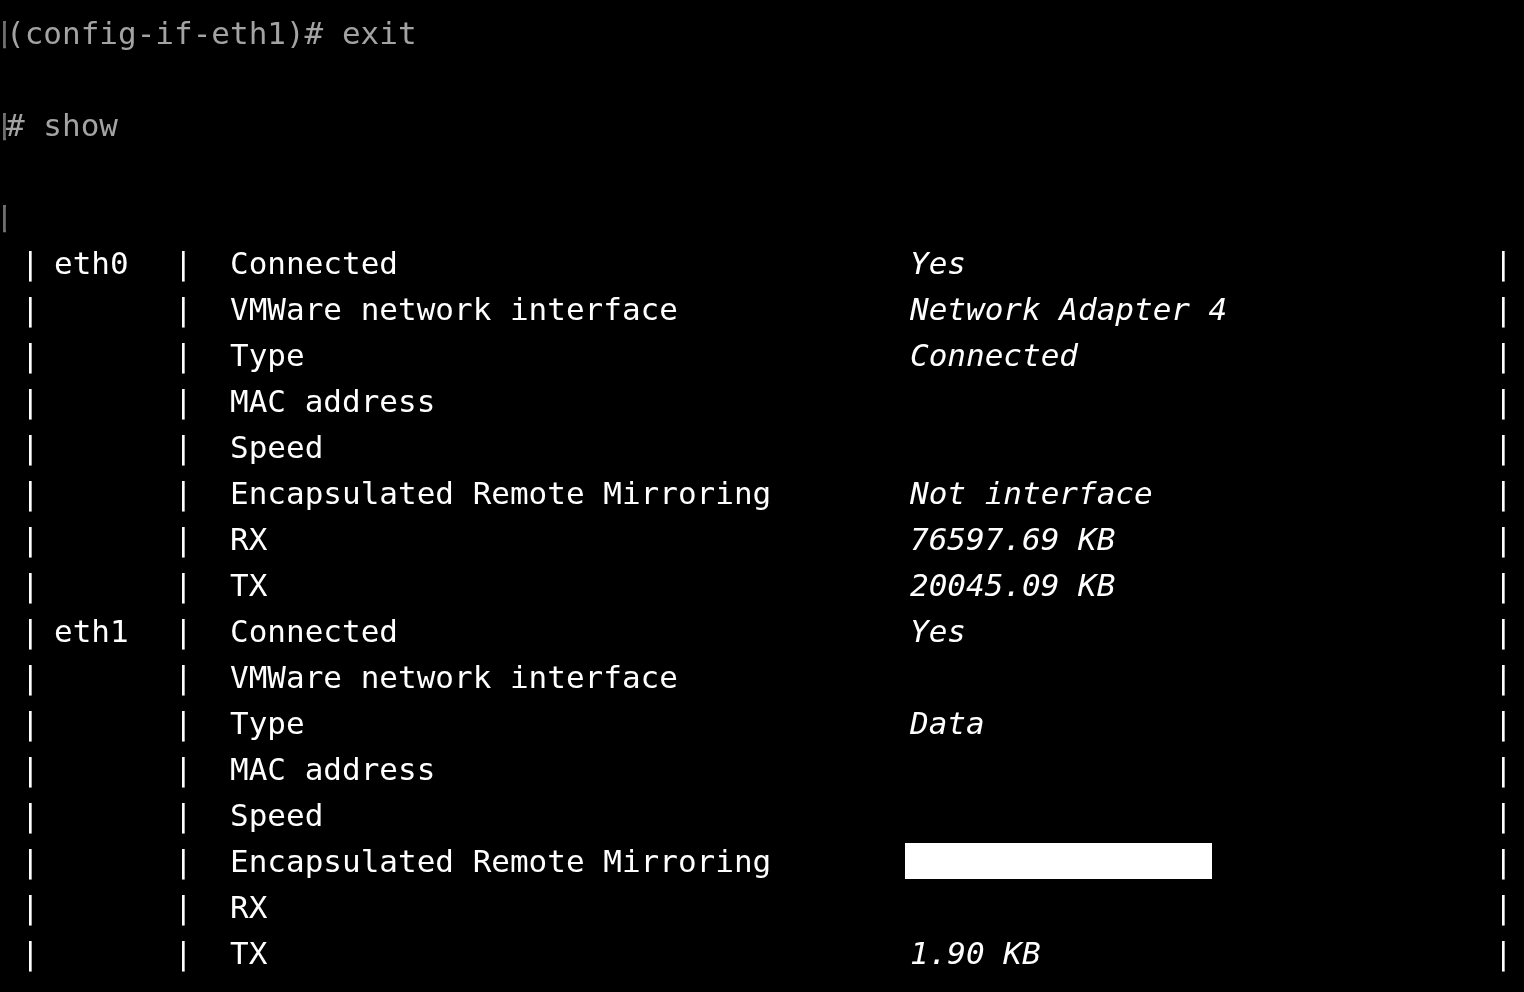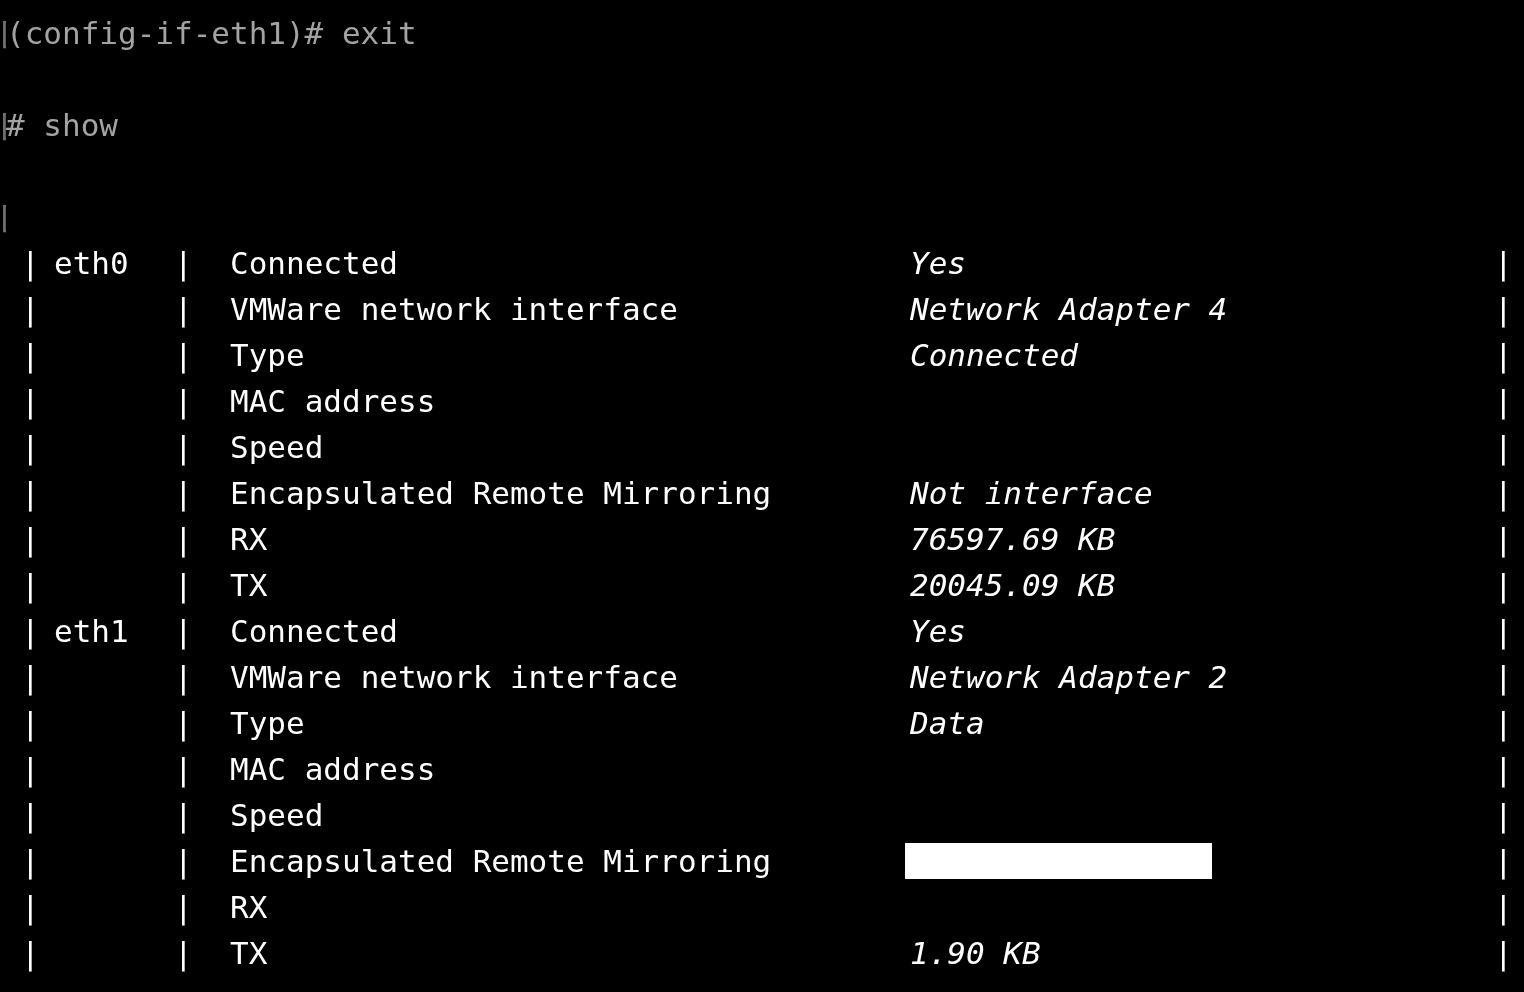--- a/index.html
+++ b/index.html
@@ -106,21 +106,21 @@
   <div id="iface-table">
       <div class="iface-row"><span class="cell pipe-left">|</span><span class="cell col-iface">eth0</span><span class="cell pipe-mid">|</span><span class="cell col-prop">Connected</span><span class="cell col-value">Yes</span><span class="cell pipe-right">|</span></div>
       <div class="iface-row"><span class="cell pipe-left">|</span><span class="cell col-iface"></span><span class="cell pipe-mid">|</span><span class="cell col-prop">VMWare network interface</span><span class="cell col-value">Network Adapter 4</span><span class="cell pipe-right">|</span></div>
       <div class="iface-row"><span class="cell pipe-left">|</span><span class="cell col-iface"></span><span class="cell pipe-mid">|</span><span class="cell col-prop">Type</span><span class="cell col-value">Connected</span><span class="cell pipe-right">|</span></div>
       <div class="iface-row"><span class="cell pipe-left">|</span><span class="cell col-iface"></span><span class="cell pipe-mid">|</span><span class="cell col-prop">MAC address</span><span class="cell col-value"></span><span class="cell pipe-right">|</span></div>
       <div class="iface-row"><span class="cell pipe-left">|</span><span class="cell col-iface"></span><span class="cell pipe-mid">|</span><span class="cell col-prop">Speed</span><span class="cell col-value"></span><span class="cell pipe-right">|</span></div>
       <div class="iface-row"><span class="cell pipe-left">|</span><span class="cell col-iface"></span><span class="cell pipe-mid">|</span><span class="cell col-prop">Encapsulated Remote Mirroring</span><span class="cell col-value">Not interface</span><span class="cell pipe-right">|</span></div>
       <div class="iface-row"><span class="cell pipe-left">|</span><span class="cell col-iface"></span><span class="cell pipe-mid">|</span><span class="cell col-prop">RX</span><span class="cell col-value">76597.69 KB</span><span class="cell pipe-right">|</span></div>
       <div class="iface-row"><span class="cell pipe-left">|</span><span class="cell col-iface"></span><span class="cell pipe-mid">|</span><span class="cell col-prop">TX</span><span class="cell col-value">20045.09 KB</span><span class="cell pipe-right">|</span></div>
       <div class="iface-row"><span class="cell pipe-left">|</span><span class="cell col-iface">eth1</span><span class="cell pipe-mid">|</span><span class="cell col-prop">Connected</span><span class="cell col-value">Yes</span><span class="cell pipe-right">|</span></div>
-      <div class="iface-row"><span class="cell pipe-left">|</span><span class="cell col-iface"></span><span class="cell pipe-mid">|</span><span class="cell col-prop">VMWare network interface</span><span class="cell col-value">Network Adapter 2</span><span class="cell pipe-right">|</span></div>
+      <div class="iface-row"><span class="cell pipe-left">|</span><span class="cell col-iface"></span><span class="cell pipe-mid">|</span><span class="cell col-prop">VMWare network interface</span><span class="cell pipe-right">|</span></div>
       <div class="iface-row"><span class="cell pipe-left">|</span><span class="cell col-iface"></span><span class="cell pipe-mid">|</span><span class="cell col-prop">Type</span><span class="cell col-value">Data</span><span class="cell pipe-right">|</span></div>
       <div class="iface-row"><span class="cell pipe-left">|</span><span class="cell col-iface"></span><span class="cell pipe-mid">|</span><span class="cell col-prop">MAC address</span><span class="cell col-value"></span><span class="cell pipe-right">|</span></div>
       <div class="iface-row"><span class="cell pipe-left">|</span><span class="cell col-iface"></span><span class="cell pipe-mid">|</span><span class="cell col-prop">Speed</span><span class="cell col-value"></span><span class="cell pipe-right">|</span></div>
       <div class="iface-row"><span class="cell pipe-left">|</span><span class="cell col-iface"></span><span class="cell pipe-mid">|</span><span class="cell col-prop">Encapsulated Remote Mirroring</span><span class="redaction"></span><span class="cell pipe-right">|</span></div>
       <div class="iface-row"><span class="cell pipe-left">|</span><span class="cell col-iface"></span><span class="cell pipe-mid">|</span><span class="cell col-prop">RX</span><span class="cell pipe-right">|</span></div>
       <div class="iface-row"><span class="cell pipe-left">|</span><span class="cell col-iface"></span><span class="cell pipe-mid">|</span><span class="cell col-prop">TX</span><span class="cell col-value">1.90 KB</span><span class="cell pipe-right">|</span></div>
     </div>
 
 </div>
 

